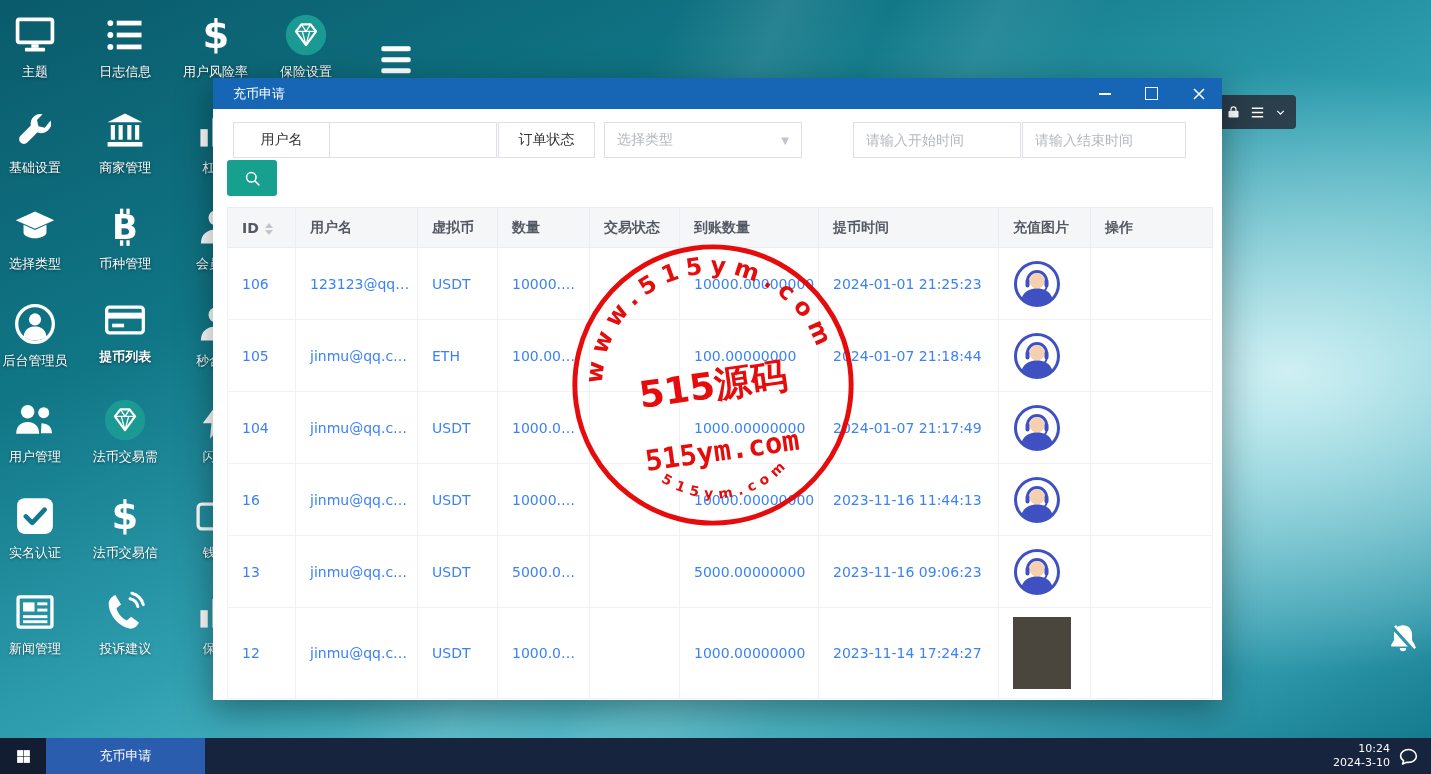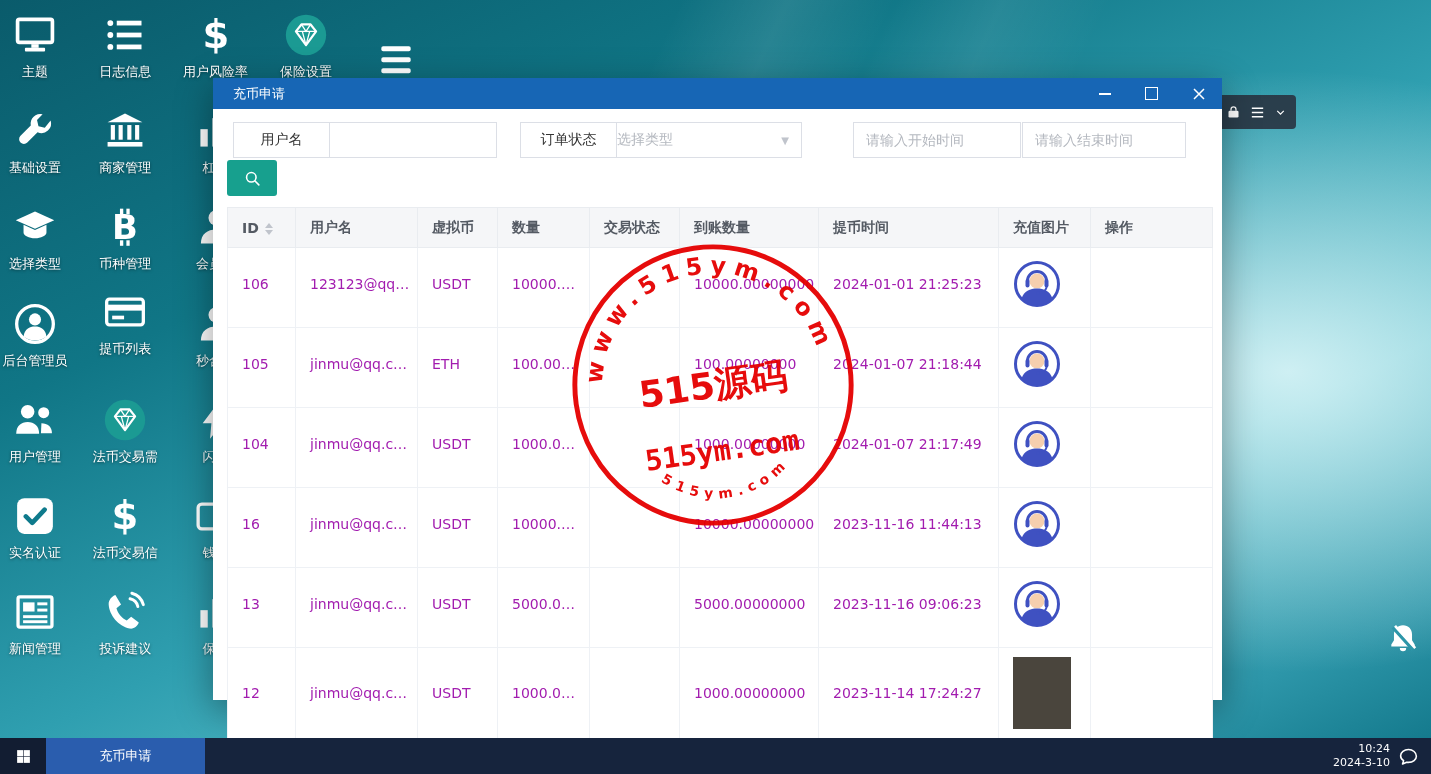--- a/index.html
+++ b/index.html
@@ -31,33 +31,33 @@
   .ctrl{width:47px;height:31px;display:flex;align-items:center;justify-content:center;cursor:pointer}
   .minbar{width:12px;height:2px;background:#fff;display:block}
   .maxbox{width:11px;height:11px;border:1.5px solid #fff;display:block}
   .f-label{position:absolute;height:36px;border:1px solid #dcdfe6;background:#fff;display:flex;align-items:center;justify-content:center;
     font-size:14px;color:#333;box-sizing:border-box;z-index:2}
   .f-input{position:absolute;height:36px;border:1px solid #dcdfe6;padding:0 12px;font-size:14px;color:#4d7c0f;outline:none;box-sizing:border-box;
     font-family:"DejaVu Sans","Liberation Sans",sans-serif}
   .f-input::placeholder{color:#b4b8bf}
   .lbl-user{left:20px;top:44px;width:97px}
   .in-user{left:116px;top:44px;width:168px}
-  .lbl-status{left:307px;top:44px;width:97px}
+  .lbl-status{left:285px;top:44px;width:97px}
   .f-select{position:absolute;left:391px;top:44px;width:198px;height:36px;border:1px solid #dcdfe6;background:#fff;display:flex;
     align-items:center;padding:0 12px;color:#b4b8bf;font-size:14px;cursor:pointer;box-sizing:border-box}
   .sel-caret{margin-left:auto;color:#c0c4cc;font-size:10px}
   .in-start{left:640px;top:44px;width:168px}
   .in-end{left:809px;top:44px;width:164px}
   .search-btn{position:absolute;left:14px;top:82px;width:50px;height:36px;background:#17a08e;border:none;border-radius:3px;
     cursor:pointer;display:flex;align-items:center;justify-content:center}
   
   .grid{position:absolute;left:14px;top:129px;width:985px;border-collapse:collapse;table-layout:fixed}
   .grid th{height:39px;background:#f5f6f8;border:1px solid #e9ecf0;font-size:14px;color:#545a63;font-weight:600;
     text-align:left;padding:0 4px 0 14px;white-space:nowrap;overflow:hidden}
-  .grid td{height:71px;border:1px solid #eef1f5;font-size:14px;color:#a21caf;padding:0 6px 8px 14px;background:#fff;
+  .grid td{height:71px;border:1px solid #eef1f5;font-size:14px;color:#3b82f6;padding:0 6px 0 14px;background:#fff;
     white-space:nowrap;overflow:hidden}
   .grid tbody tr:last-child td{height:90px}
   .sort{display:inline-flex;flex-direction:column;margin-left:6px;vertical-align:middle;gap:2px}
   .sort i{width:0;height:0;border-left:4px solid transparent;border-right:4px solid transparent;display:block}
   .sort .cu{border-bottom:5px solid #c0c4cc}
   .sort .cd{border-top:5px solid #c0c4cc}
   .avatar{display:block;width:48px;height:48px;cursor:pointer}
   .avatar svg{width:48px;height:48px;display:block}
   .photo-thumb{display:block;width:58px;height:72px;cursor:pointer;
     background:
@@ -194,21 +194,21 @@
     <div class="dcell" style="left: 0px; top: 288.6px;">
       <span class="dglyph">
         <svg viewBox="0 0 48 48">
           <circle cx="24" cy="24" r="20" fill="none" stroke="#fff" stroke-width="3.6"></circle>
           <circle cx="24" cy="19" r="6.6" fill="#fff"></circle>
           <path d="M11.5 37.5 c1.2-8 6.3-10.8 12.5-10.8 s11.3 2.8 12.5 10.8 a20 20 0 0 1-25 0 z" fill="#fff"></path>
         </svg>
       </span>
       <span class="dlabel">后台管理员</span>
     </div>
-    <div class="dcell" style="left: 90.3px; top: 277px;">
+    <div class="dcell" style="left: 90.3px; top: 285px; font-weight: bold;">
       <span class="dglyph">
         <svg viewBox="0 0 48 48">
           <rect x="4" y="10" width="40" height="28" rx="3" fill="none" stroke="#fff" stroke-width="3.6"></rect>
           <rect x="4" y="16" width="40" height="6.5" fill="#fff"></rect>
           <rect x="10" y="28" width="13" height="4" fill="#fff"></rect>
         </svg>
       </span>
       <span class="dlabel">提币列表</span>
     </div>
     <div class="dcell" style="left: 180.6px; top: 288.6px;">

